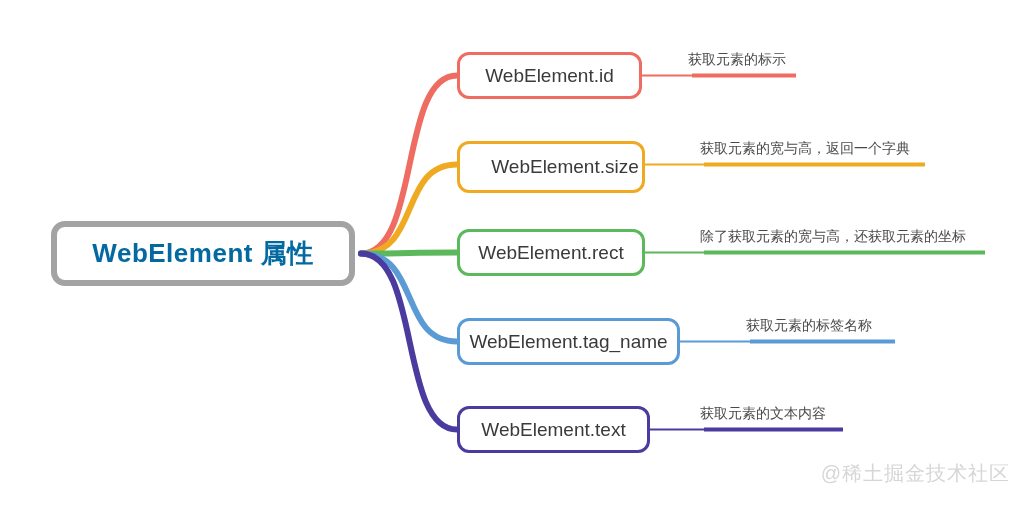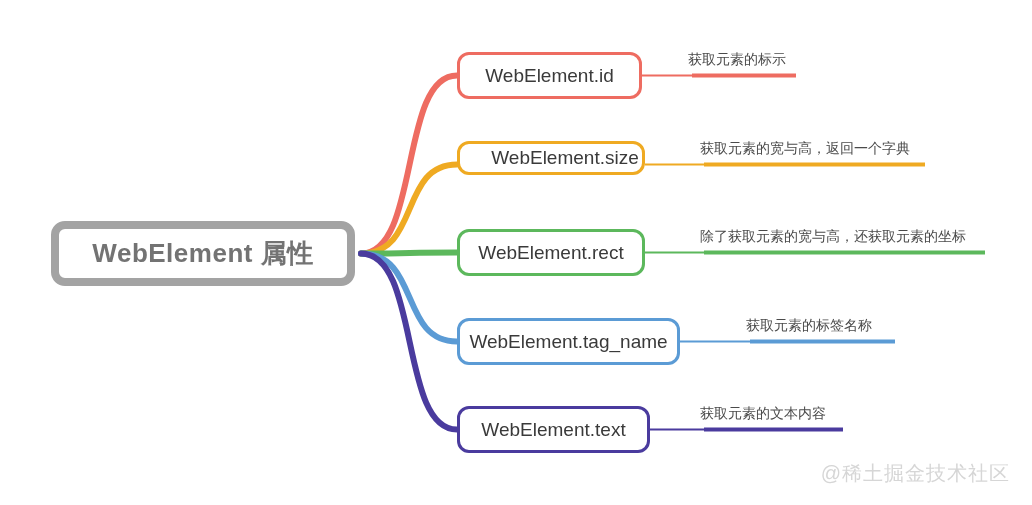--- a/index.html
+++ b/index.html
@@ -34,26 +34,26 @@
     align-items: center;
     justify-content: center;
     color: #3a3a3a;
     white-space: nowrap;
   }
   .root-node {
     left: 51px;
     top: 221px;
     width: 304px;
     height: 65px;
-    border: 8px solid #a3a3a3;
+    border: 6px solid #a3a3a3;
     border-radius: 14px;
     font-size: 26px;
     font-weight: bold;
     letter-spacing: 0.5px;
-    color: #737373;
+    color: #0369a1;
     z-index: 3;
   }
   .child-node {
     height: 47px;
     border-width: 3px;
     border-style: solid;
     font-size: 19px;
     z-index: 3;
     padding: 0 16px;
   }
@@ -101,21 +101,21 @@
     <span>WebElement 属性</span>
   </div>
 
   <div class="node child-node" style="left: 457px; top: 52px; width: 185px; height: 47px; border-color: rgb(238, 108, 97);">
     <span>WebElement.id</span>
   </div>
   <div class="annotation" style="left: 688px; top: 51px;">
     <span>获取元素的标示</span>
   </div>
 
-  <div class="node child-node" style="left: 457px; top: 141px; width: 188px; height: 34px; border-color: rgb(239, 170, 34); padding-left: 44px;">
+  <div class="node child-node" style="left: 457px; top: 141px; width: 188px; height: 52px; border-color: rgb(239, 170, 34); padding-left: 44px;">
     <span>WebElement.size</span>
   </div>
   <div class="annotation" style="left: 700px; top: 140px;">
     <span>获取元素的宽与高，返回一个字典</span>
   </div>
 
   <div class="node child-node" style="left: 457px; top: 229px; width: 188px; height: 47px; border-color: rgb(92, 184, 92);">
     <span>WebElement.rect</span>
   </div>
   <div class="annotation" style="left: 700px; top: 228px;">

